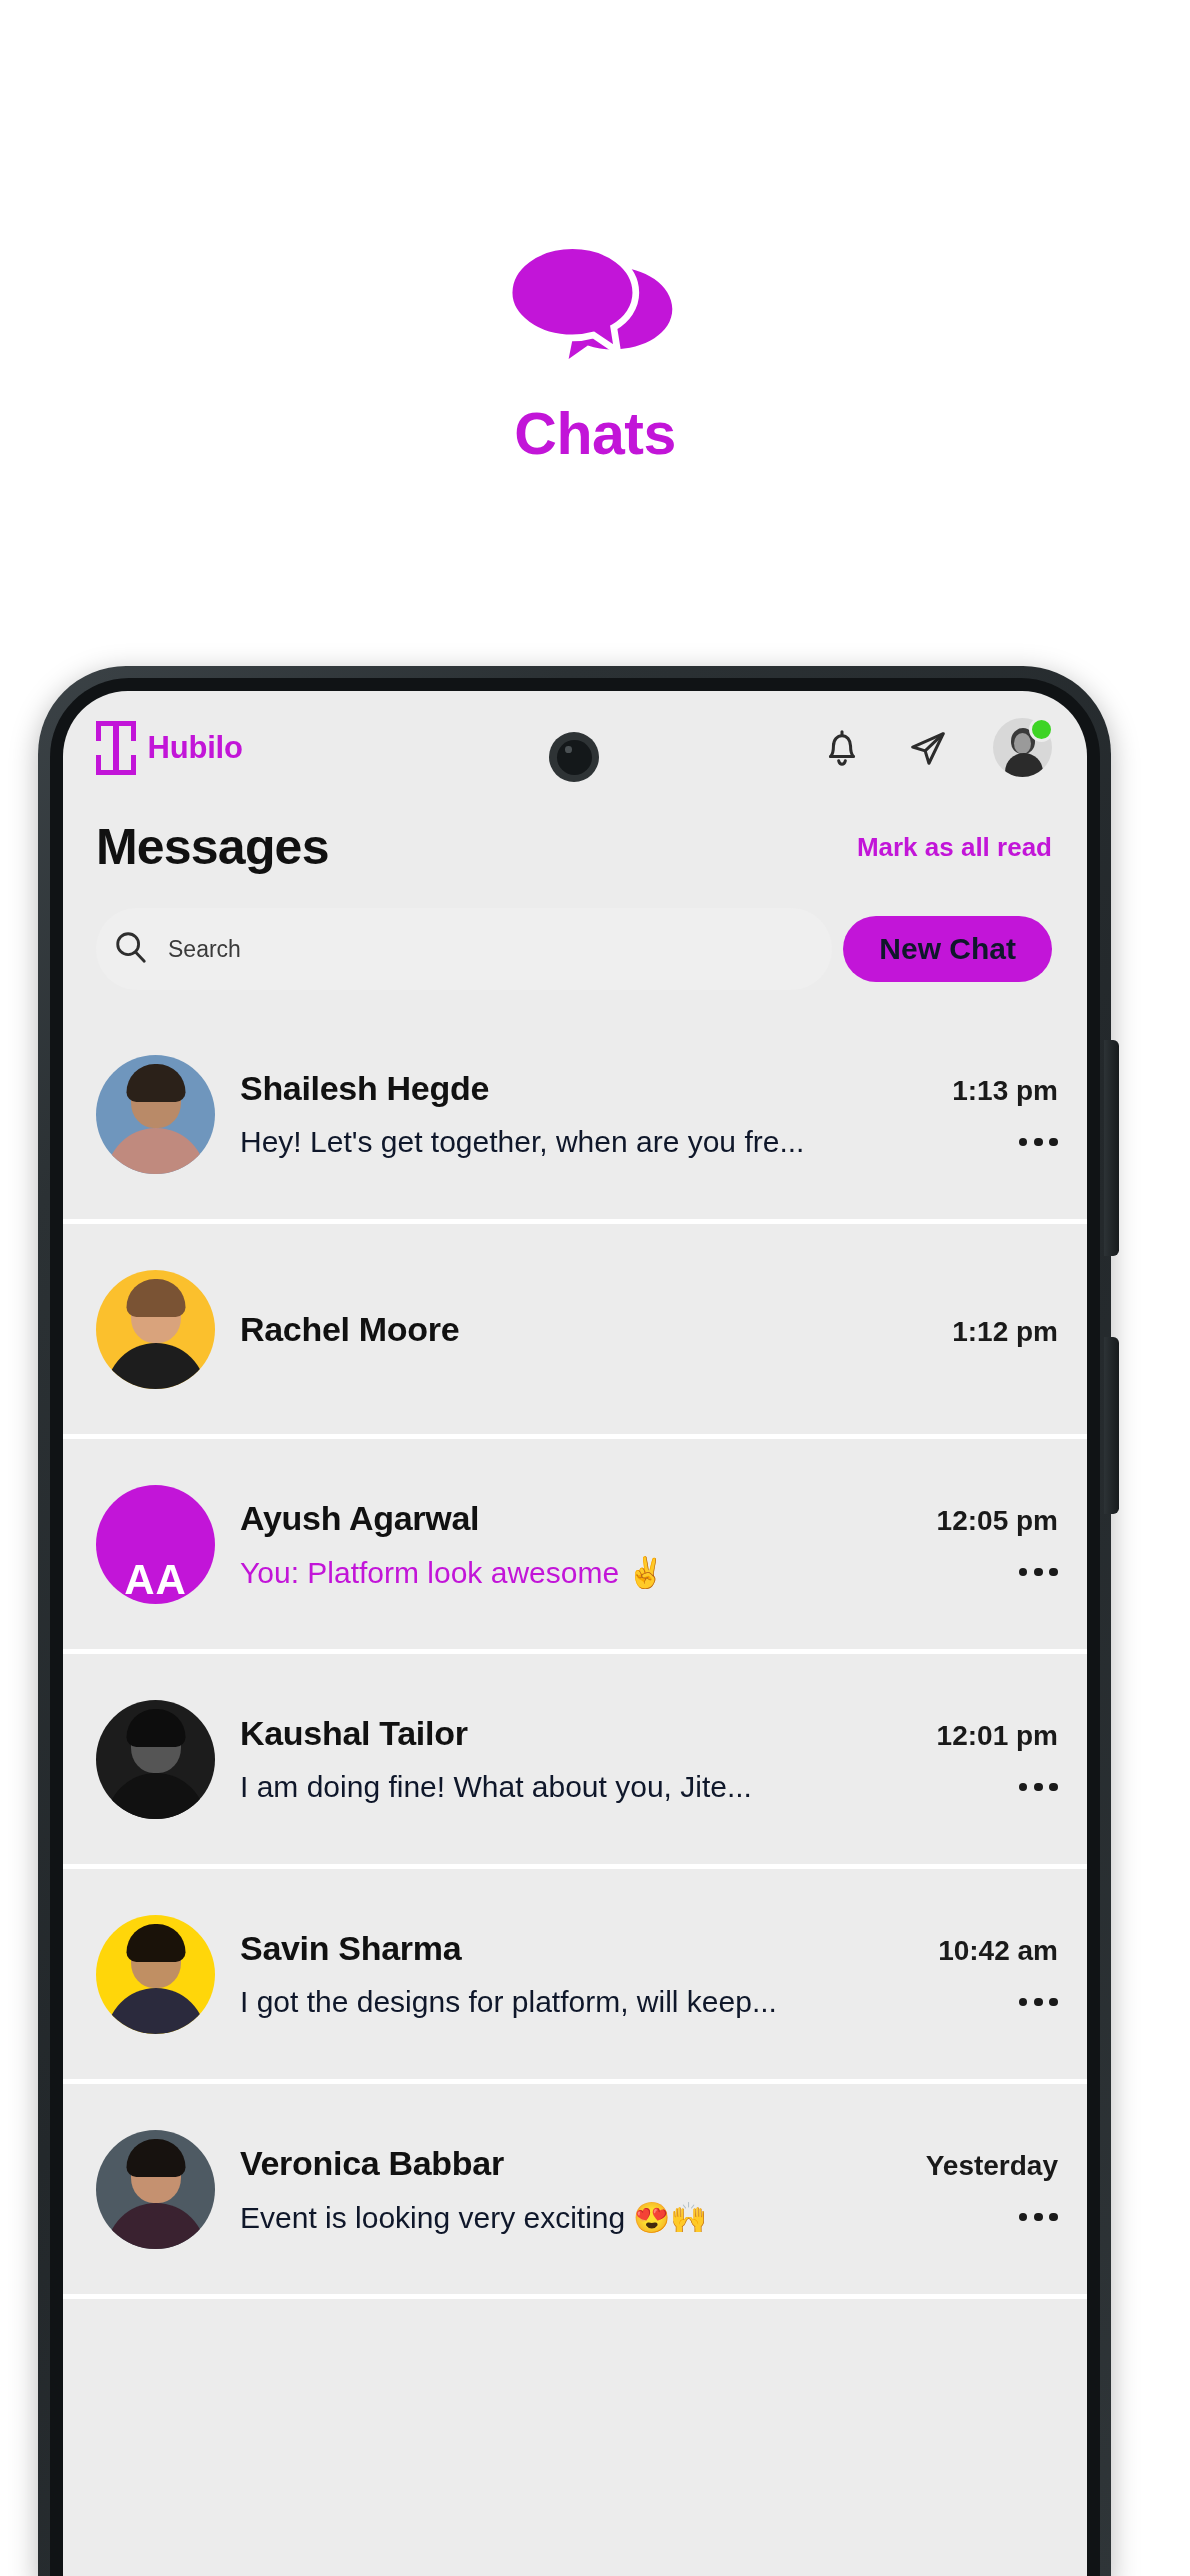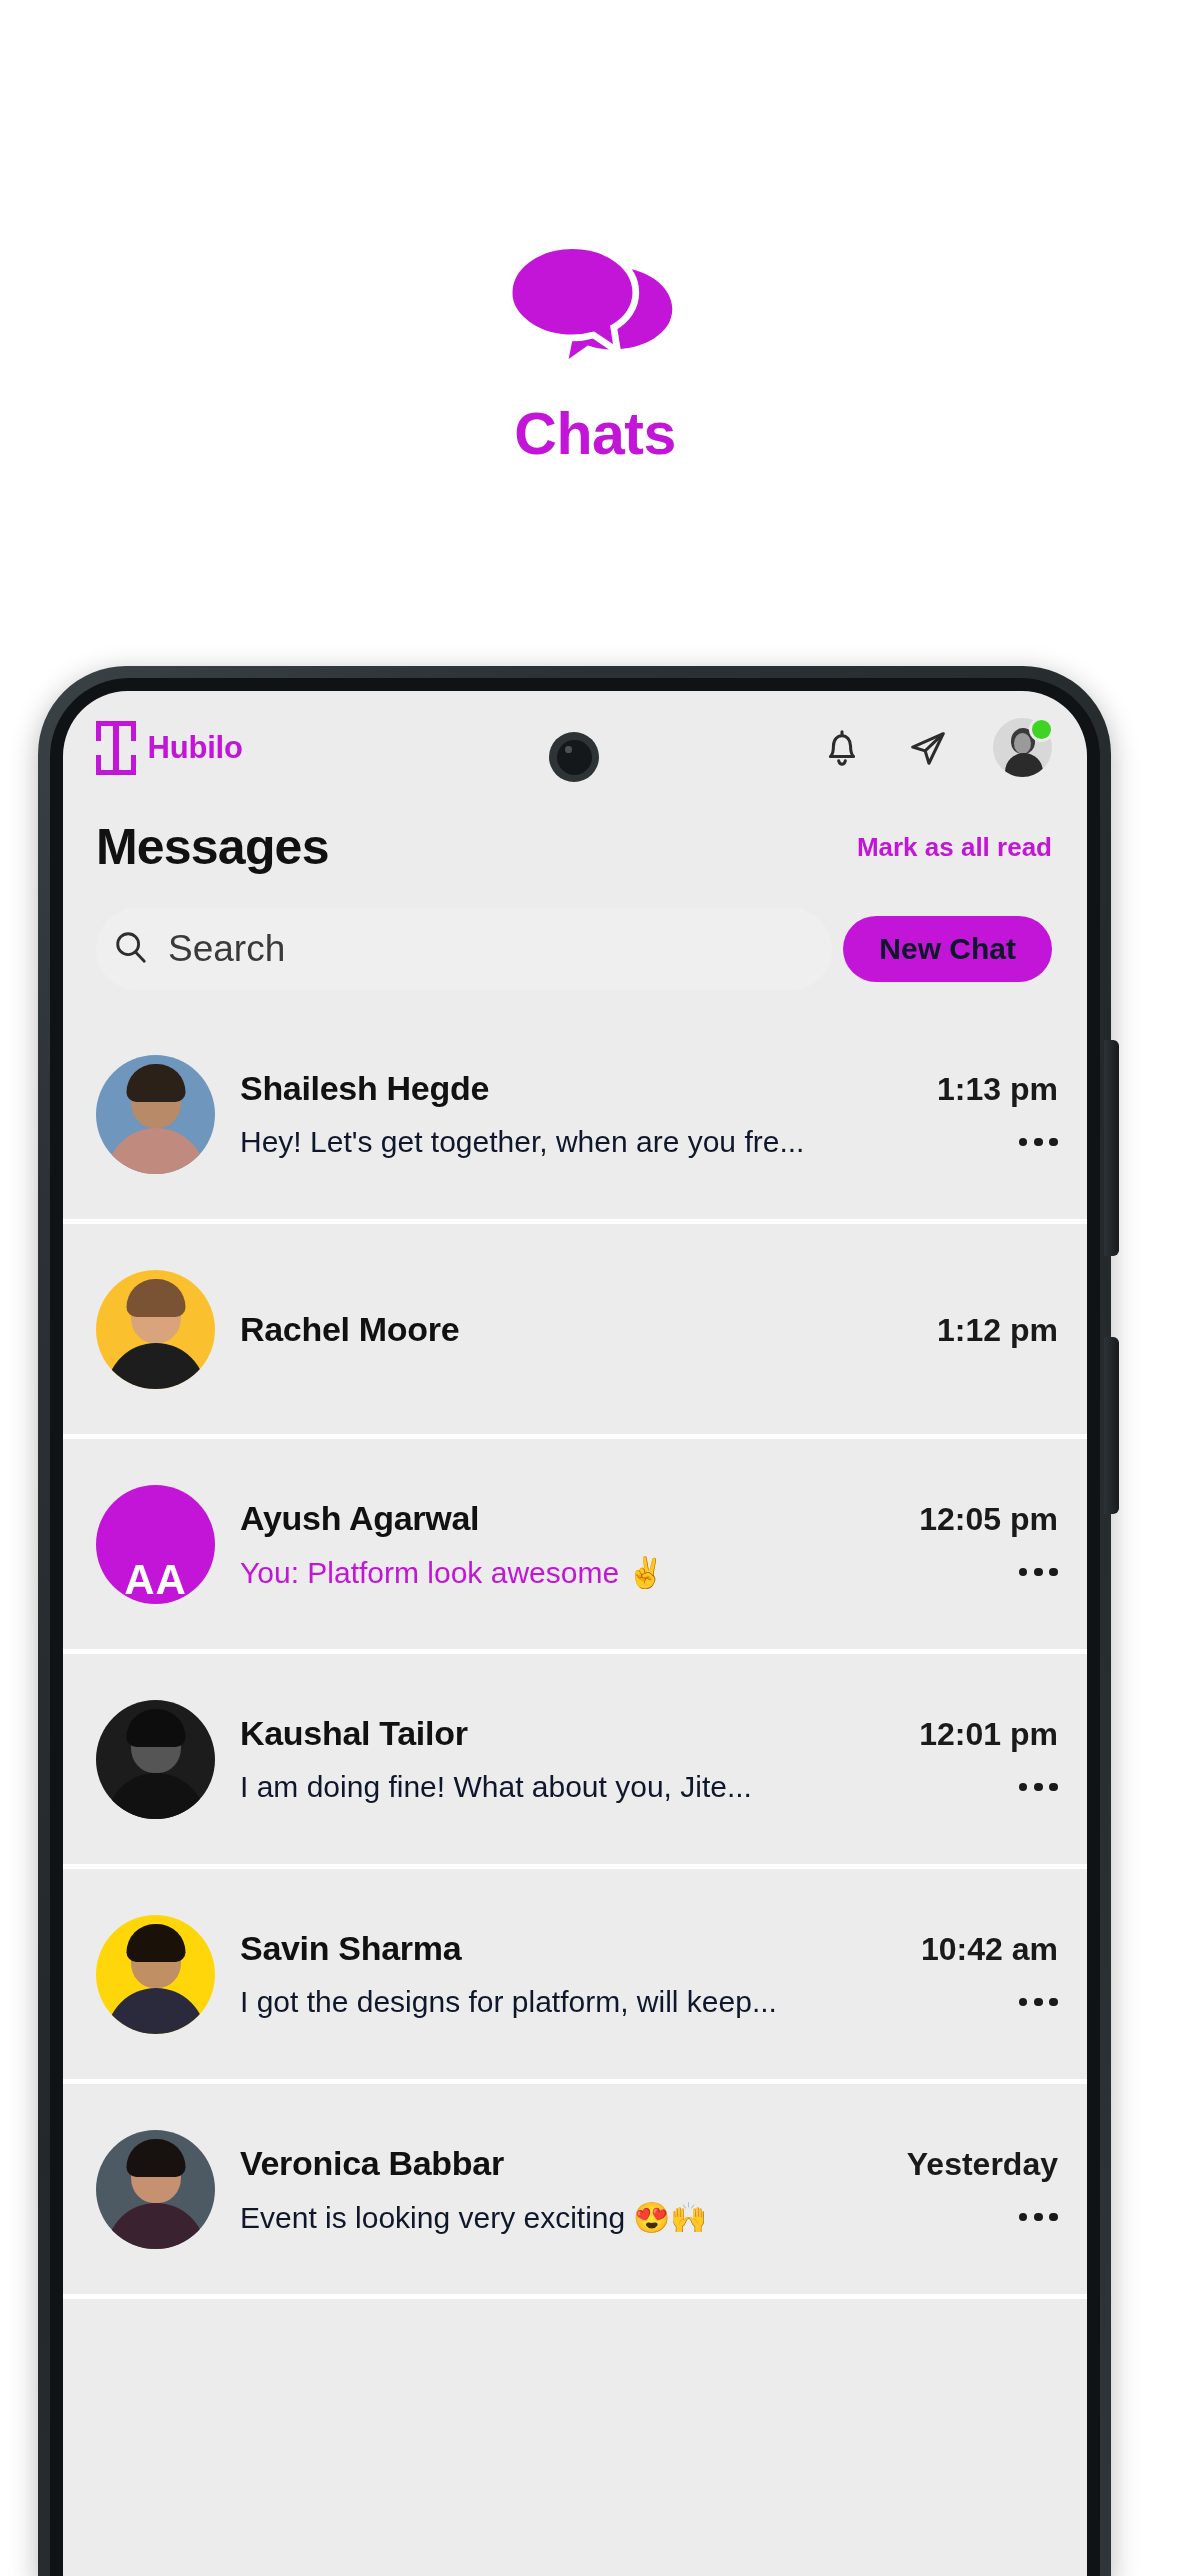--- a/index.html
+++ b/index.html
@@ -277,21 +277,21 @@
     flex: 1;
     height: 82px;
     display: flex;
     align-items: center;
     gap: 19px;
     padding-left: 17px;
     border-radius: 42px;
     background: #EFEFEF;
   }
   .search-placeholder {
-    font-size: 37px;
+    font-size: 23px;
     color: #3a3a3a;
     text-align: center;
   }
   .new-chat-btn {
     margin-left: 11.5px;
     height: 66px;
     padding: 0 36px;
     border-radius: 42px;
     background: #C215D8;
     color: #0f172a;
@@ -381,21 +381,21 @@
   }
   .chat-name {
     font-size: 34px;
     font-weight: 700;
     color: #111111;
     letter-spacing: -0.3px;
     white-space: nowrap;
   }
   .chat-time {
     margin-left: auto;
-    font-size: 32px;
+    font-size: 28px;
     font-weight: 700;
     color: #1a1a1a;
     white-space: nowrap;
     padding-left: 17px;
   }
   .row-bottom {
     display: flex;
     align-items: center;
   }
   .chat-preview {

